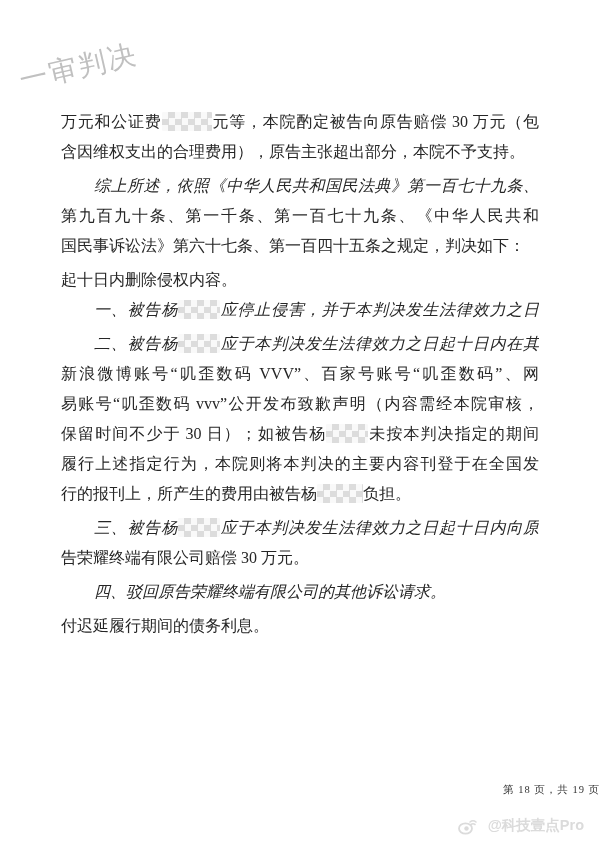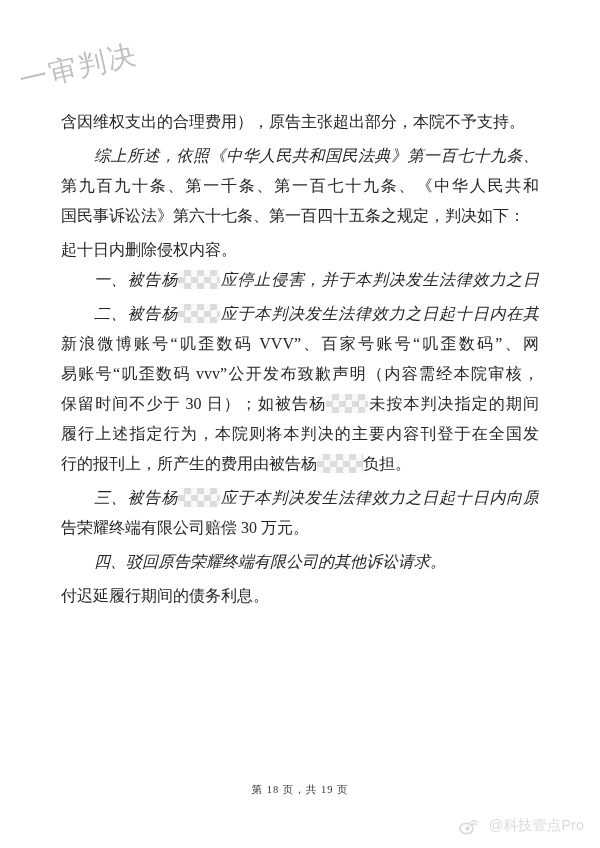--- a/index.html
+++ b/index.html
@@ -54,48 +54,49 @@
     background-size: 13px 13px;
     opacity: 0.85;
     border-radius: 1px;
   }
 
   
   .footer {
     position: absolute;
     left: 0; top: 783px;
     width: 100%;
-    text-align: center;
+    text-align: right;
     font-size: 10.5px;
     letter-spacing: 1px;
     color: #333333;
   }
 
   
   .wm-br {
     position: absolute;
     right: 16px; top: 816px;
     display: flex;
     align-items: center;
     gap: 9px;
     color: var(--wm-br-color, #dbdbdb);
     font-size: 14.5px;
-    font-weight: normal;
+    font-weight: bold;
     font-family: "Liberation Sans", "DejaVu Sans", sans-serif;
     white-space: nowrap;
   }
   .wm-br svg { display: block; }
 </style>
 </head>
 <body>
 
 <div class="wm-tl">一审判决</div>
 
 <div class="doc">
     <div class="para">
+      <div class="line"><span>万元和公证费</span><span class="redact" style="width: 50px;"></span><span>元等，本院酌定被告向原告赔偿 30 万元（包</span></div>
       <div class="line flush"><span>含因维权支出的合理费用），原告主张超出部分，本院不予支持。</span></div>
     </div>
     <div class="para">
       <div class="line indent"><span>综上所述，依照《中华人民共和国民法典》第一百七十九条、</span></div>
       <div class="line"><span>第九百九十条、第一千条、第一百七十九条、《中华人民共和</span></div>
       <div class="line flush"><span>国民事诉讼法》第六十七条、第一百四十五条之规定，判决如下：</span></div>
     </div>
     <div class="para">
       <div class="line flush"><span>起十日内删除侵权内容。</span></div>
       <div class="line indent"><span>一、被告杨</span><span class="redact" style="width: 42px;"></span><span>应停止侵害，并于本判决发生法律效力之日</span></div>

